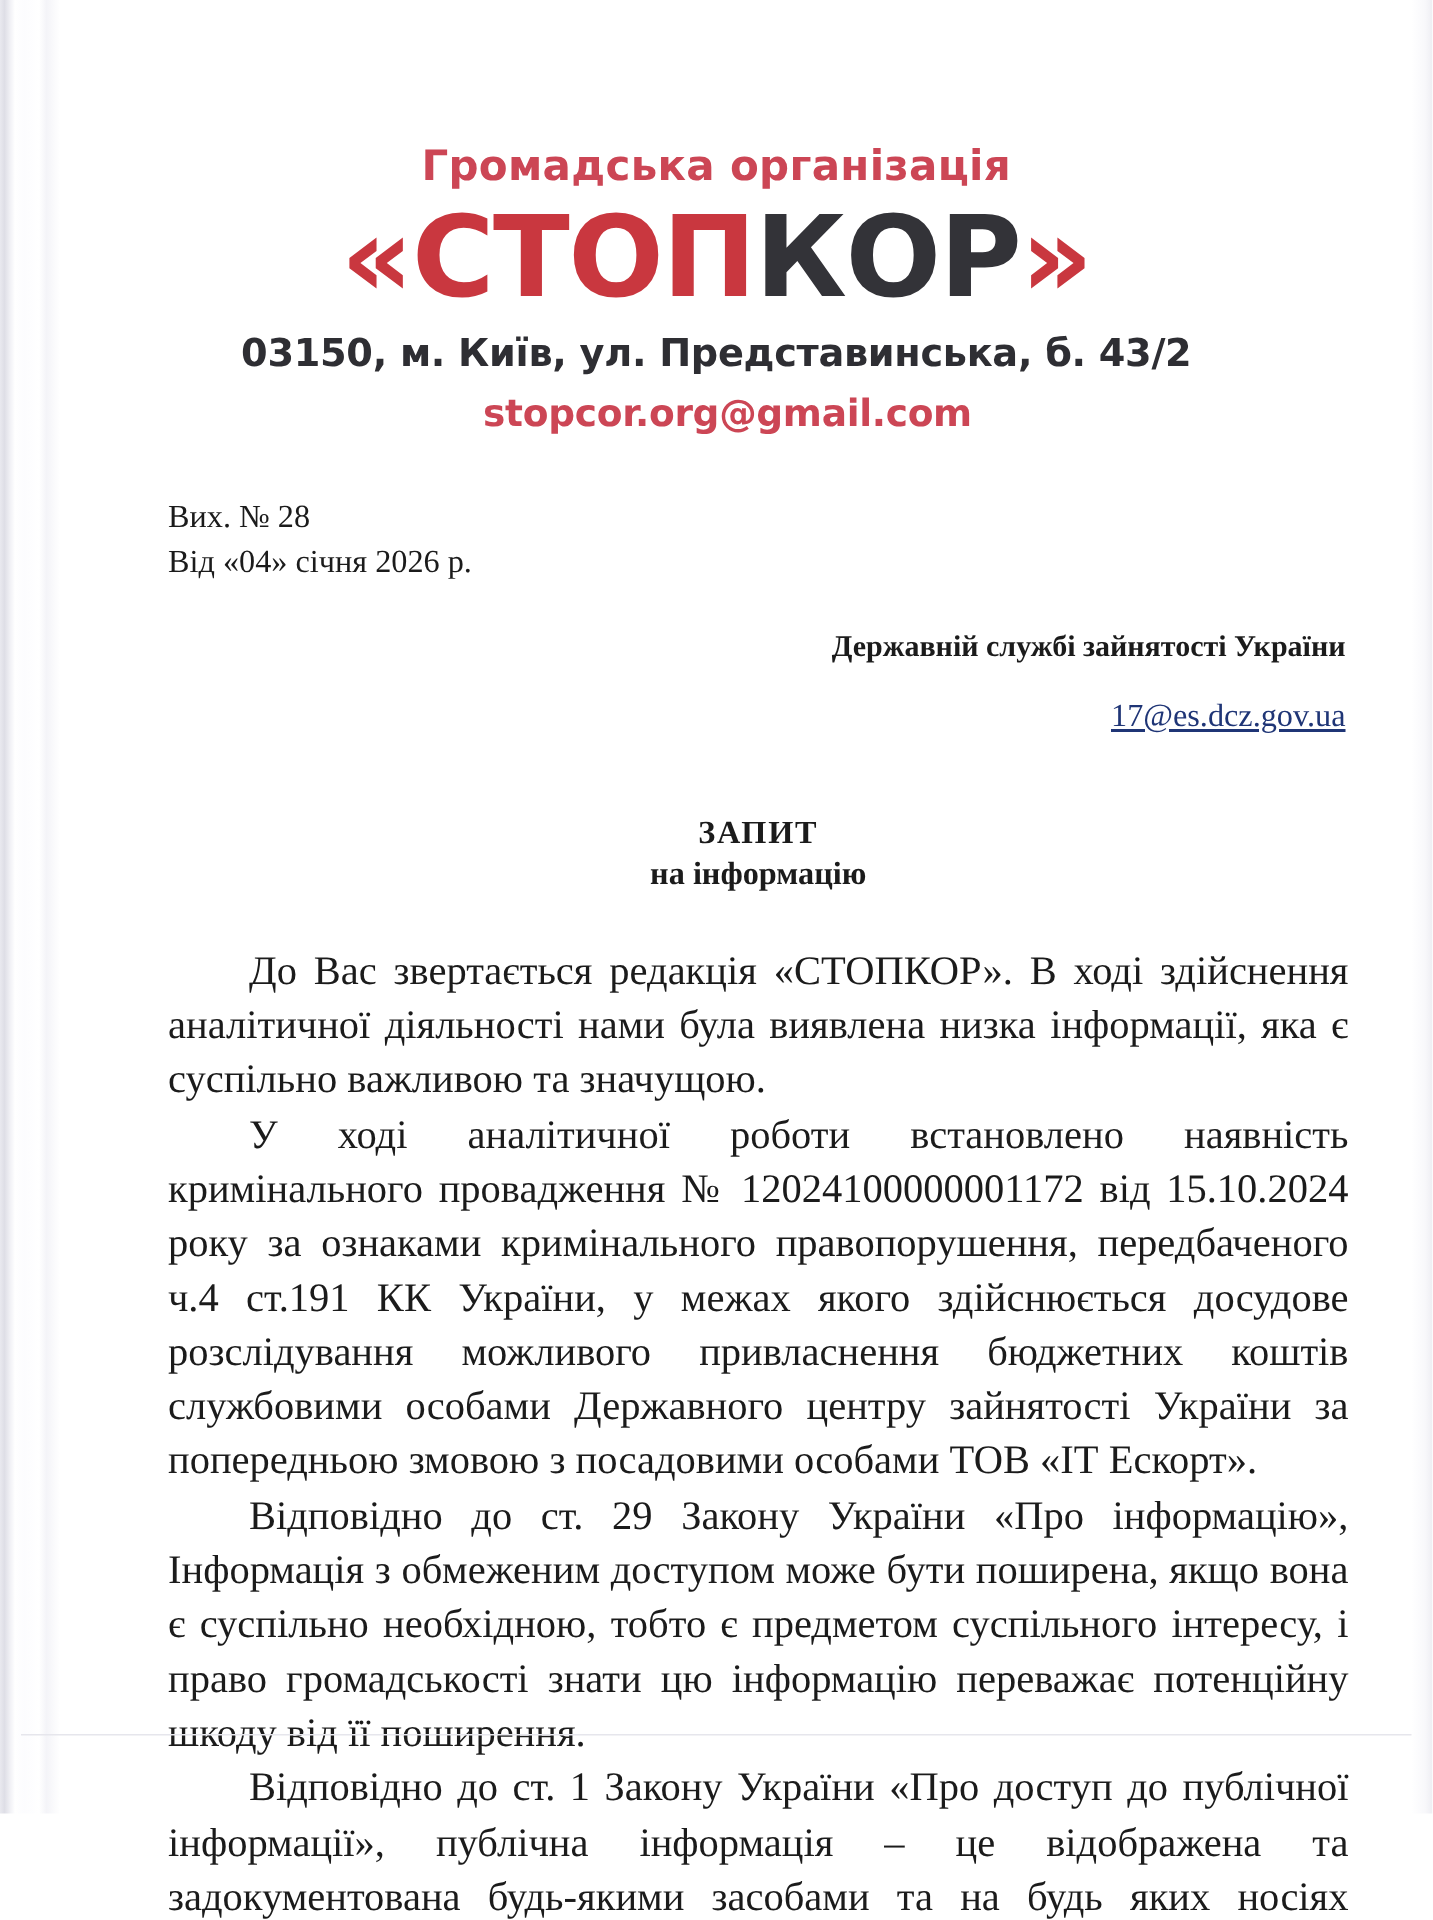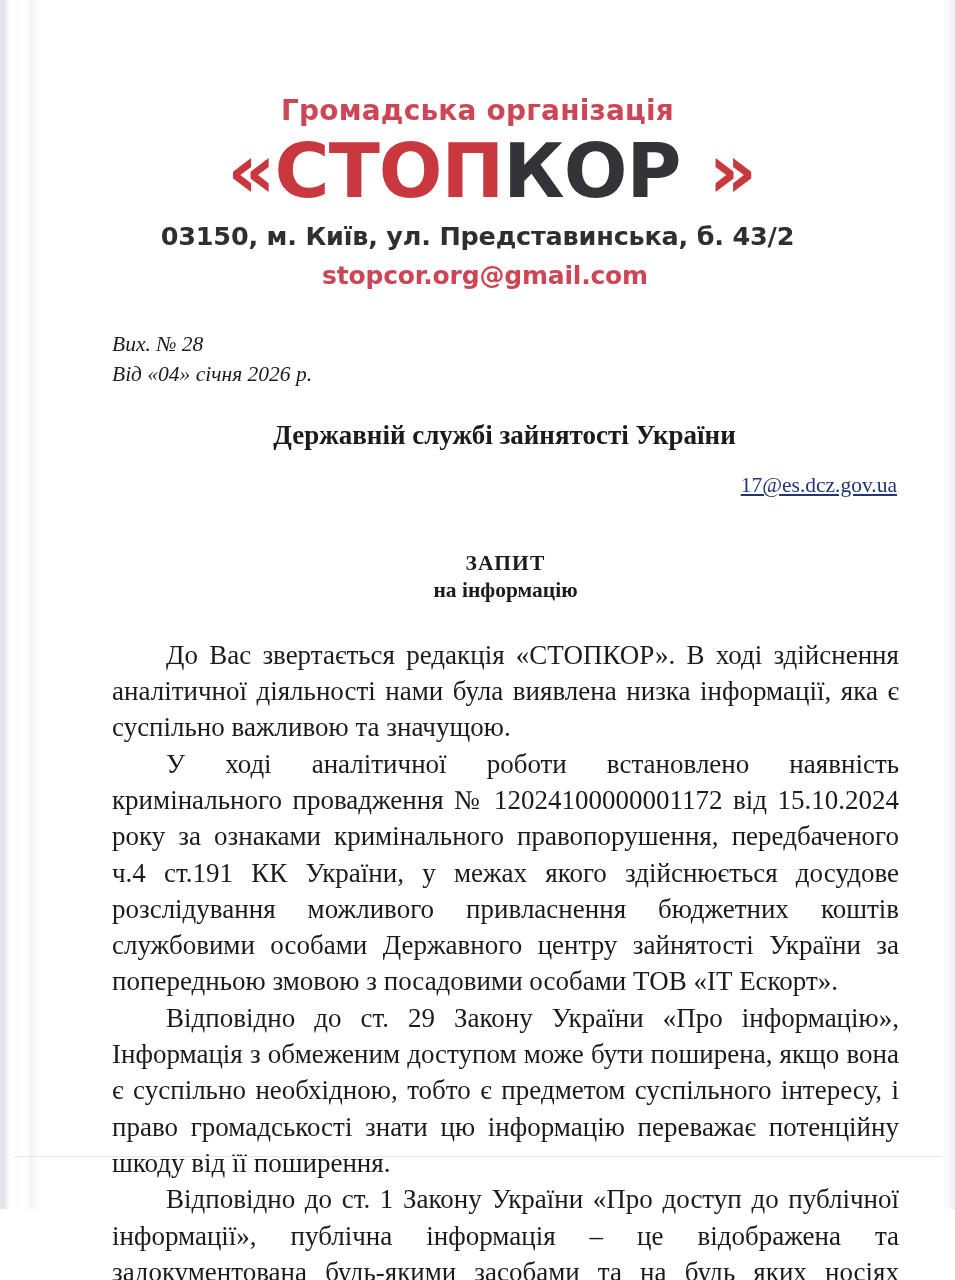--- a/index.html
+++ b/index.html
@@ -65,21 +65,21 @@
   }
   .lh-name {
     font-family: "DejaVu Sans", sans-serif;
     font-weight: bold;
     font-size: 75px;
     line-height: 1.02;
     margin-top: 6px;
     letter-spacing: -1px;
     white-space: nowrap;
   }
-  .lh-name .red { color: #c9373f; margin-left: 28px; }
+  .lh-name .red { color: #c9373f; }
   .lh-name .dark { color: #333338; }
   .lh-addr {
     font-family: "DejaVu Sans", sans-serif;
     font-weight: bold;
     font-size: 25.5px;
     color: #2e2e33;
     margin-top: 12px;
     letter-spacing: -0.2px;
     white-space: nowrap;
   }
@@ -98,27 +98,27 @@
     margin: 0 56px 0 112px;
     font-size: 21.5px;
     color: #1b1b1b;
   }
 
   .refblock {
     margin-top: 40px;
     line-height: 1.38;
     font-size: 21.5px;
   }
-  .refblock div { white-space: nowrap; font-style: italic; }
+  .refblock div { white-space: nowrap; }
 
   .addressee {
     margin-top: 30px;
-    text-align: center;
-    font-weight: bold;
-    font-size: 27px;
+    text-align: right;
+    font-weight: bold;
+    font-size: 20px;
     padding-right: 2px;
   }
   .addressee-mail {
     margin-top: 22px;
     text-align: right;
     padding-right: 2px;
   }
   .addressee-mail a {
     color: #1f3576;
     text-decoration: underline;

